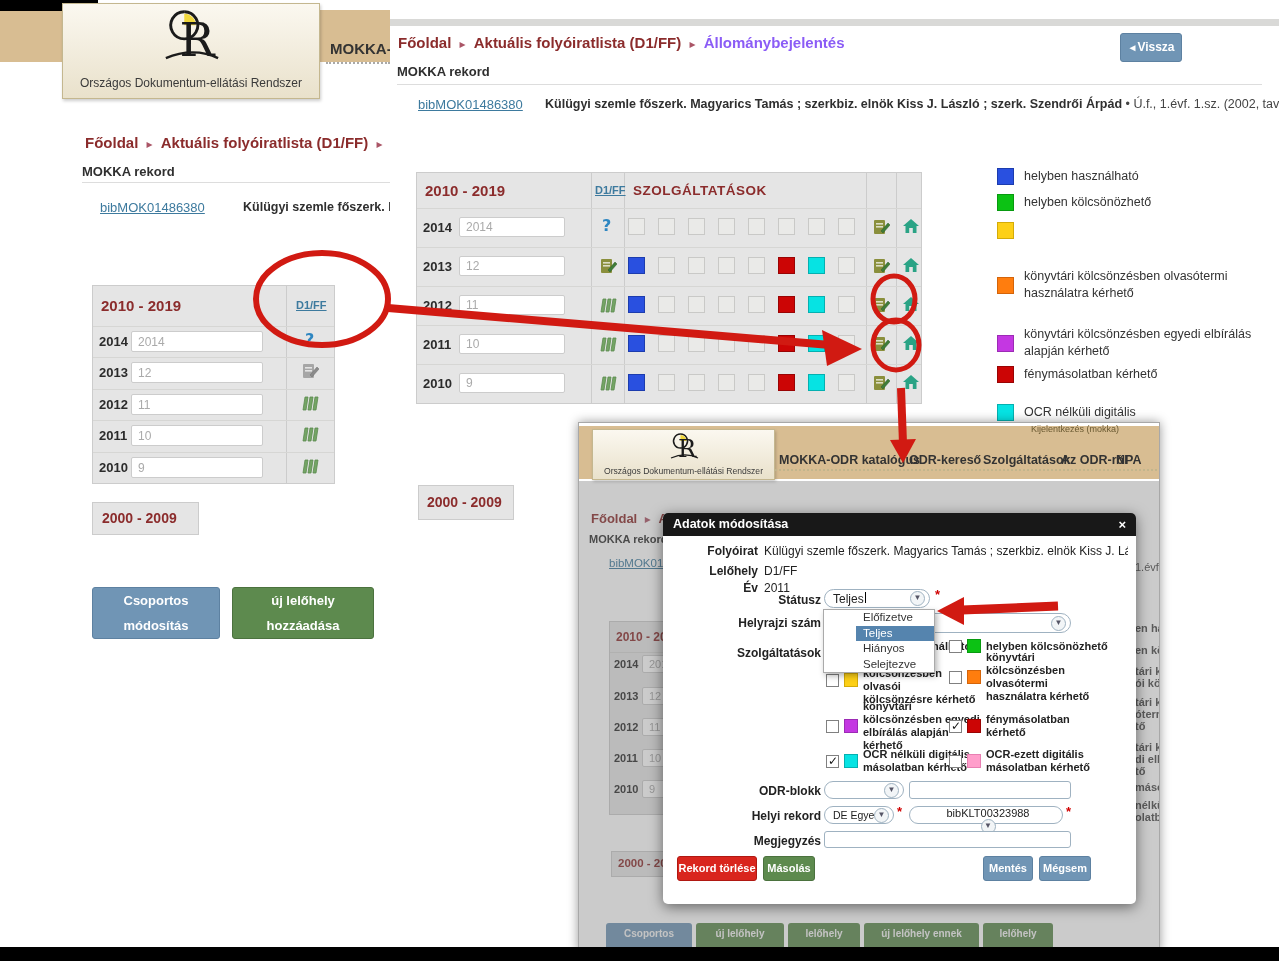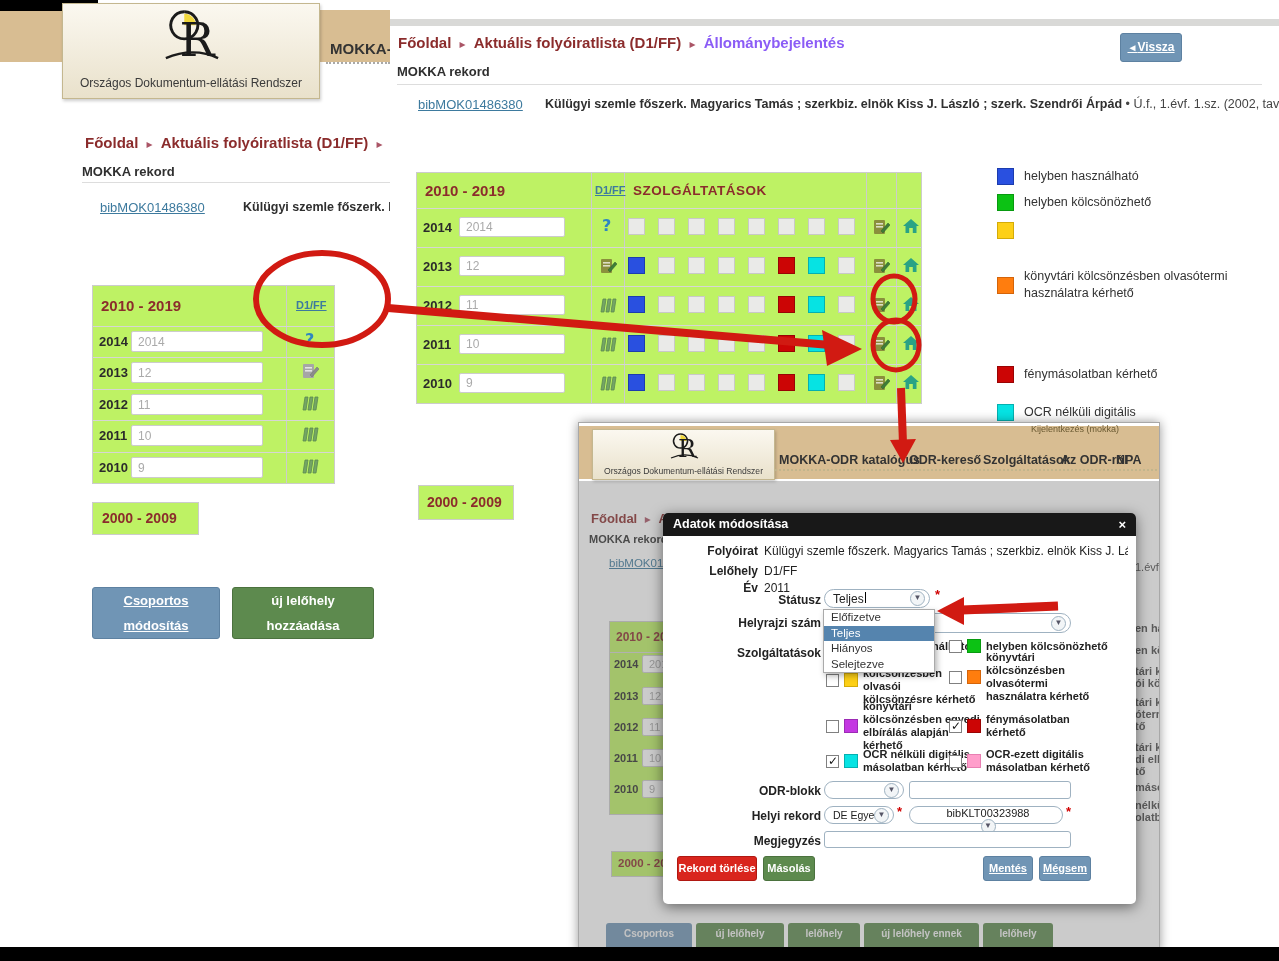--- a/index.html
+++ b/index.html
@@ -16,21 +16,21 @@
   
   .crumb a,.crumb .lnk{color:#8b2c2c;font-weight:bold;text-decoration:none;}
   .crumb .sep{color:#a56; padding:0 4px;font-size:12px;}
   .crumb .cur{color:#8b5cf6;font-weight:bold;}
   .seclabel{font-weight:bold;font-size:13px;color:#2f2f2f;}
   .hr{border-bottom:1px solid #ddd;}
   .biblink{color:#3d7a9e;text-decoration:underline;font-size:13px;}
   .desc{font-weight:bold;font-size:12.5px;color:#2f2f2f;}
   .desc .lt{font-weight:normal;color:#444;}
   
-  .htable{border:1px solid #ccc;background:#bef264;}
+  .htable{border:1px solid #ccc;background:#e5e5e5;}
   .htable .col-div{position:absolute;top:0;bottom:0;border-left:1px solid #ccc;}
   .htable .row-div{position:absolute;left:0;right:0;border-top:1px solid #d6d6d4;}
   .decade{color:#8b2c2c;font-weight:bold;font-size:15px;}
   .services-h{color:#8b2c2c;font-weight:bold;font-size:13.5px;letter-spacing:.5px;}
   .d1ff{color:#3d7a9e;font-weight:bold;font-size:11px;text-decoration:underline;}
   .yr{font-weight:bold;font-size:13px;color:#2b2b2b;}
   .yinp{border:1px solid #ccc;background:#fff;border-radius:2px;font-size:12px;color:#555;padding:2px 6px;box-sizing:border-box;}
   .yinp::placeholder{color:#aaa;}
   .q{color:#2e86c1;font-weight:bold;font-size:16px;font-family:"DejaVu Sans",sans-serif;}
   
@@ -42,38 +42,38 @@
   [data-color="cyan"]{background:#06e3e3;border-color:#05b0b0;}
   [data-color="green"]{background:#0cc214;border-color:#089a10;}
   [data-color="yellow"]{background:#fdd017;border-color:#d4ab08;}
   [data-color="orange"]{background:#ff7d0e;border-color:#d4640a;}
   [data-color="purple"]{background:#c437e2;border-color:#9c2bb5;}
   [data-color="pink"]{background:#ff9ecb;border-color:#e87fb2;}
   .legend-item{display:flex;align-items:center;gap:10px;}
   .legend-item .txt{font-size:12.5px;color:#333;line-height:17px;width:238px;}
   
   .btn{display:inline-block;text-align:center;color:#fff;font-weight:bold;border-radius:3px;box-sizing:border-box;}
-  .btn-blue{background:#7095b5;border:1px solid #5d81a1;text-decoration:underline;}
+  .btn-blue{background:#7095b5;border:1px solid #5d81a1;}
   .btn-green{background:#5d8a4e;border:1px solid #4b723e;}
   .btn-red{background:#d9251d;border:1px solid #b01812;}
   
   .dialog-win{background:#fff;border:1px solid #a8a8a8;box-shadow:0 0 10px rgba(0,0,0,.4);overflow:hidden;}
   .dnav{font-weight:bold;font-size:12.5px;color:#333;}
   .dotted{border-bottom:2px dotted #c2b58c;}
   .overlay{background:rgba(118,118,118,.38);}
   .modal{background:#fff;border-radius:5px;box-shadow:0 3px 14px rgba(0,0,0,.5);}
   .modal-h{background:#181818;color:#fff;border-radius:5px 5px 0 0;font-size:12.5px;font-weight:bold;}
   .mlabel{font-weight:bold;font-size:12px;color:#222;text-align:right;}
   .mval{font-size:12px;color:#222;}
   .combo{border:1px solid #9fb2c1;border-radius:10px;background:#fff;font-size:12px;color:#222;display:flex;align-items:center;padding:0 4px 0 8px;box-sizing:border-box;justify-content:space-between;}
   .dda{display:inline-block;width:13px;height:13px;border:1px solid #9fb2c1;border-radius:50%;background:#f2f5f7;color:#556;font-size:8px;line-height:12px;text-align:center;flex:none;}
   .caret{display:inline-block;width:1px;height:11px;background:#000;margin-left:1px;}
   .req{color:#d00000;font-weight:bold;font-size:13px;}
   .ddlist{background:#fff;border:1px solid #aaa;box-shadow:2px 3px 6px rgba(0,0,0,.3);}
-  .ddlist .opt{font-size:11.5px;color:#333;padding:1px 7px;height:13.5px;}
+  .ddlist .opt{font-size:11.5px;color:#333;padding:1px 7px;height:13.5px;margin-left:32px;}
   .ddlist .opt.sel{background:#5584ae;color:#fff;}
   .cbx{display:inline-block;width:13px;height:13px;border:1px solid #808080;background:#fff;box-sizing:border-box;position:relative;flex:none;}
   .cbx[data-checked="true"]::after{content:"✓";position:absolute;left:1px;top:-2px;font-size:12px;font-weight:bold;color:#111;}
   .mchk{display:flex;align-items:center;gap:5px;}
   .clines{font-size:11px;font-weight:bold;color:#222;line-height:13px;}
   .clines span{display:block;}
   .minput{border:1px solid #9fb2c1;border-radius:3px;background:#fff;box-sizing:border-box;}
   .fragment{font-size:11px;color:#4a4a4a;font-weight:bold;white-space:nowrap;}
   .dbtn{display:inline-block;text-align:center;color:#f2f2f2;font-weight:bold;border-radius:3px;font-size:10px;line-height:22px;box-sizing:border-box;}
 </style>
@@ -338,20 +338,24 @@
         <span class="sq" data-color="green"></span>
         <span class="txt">helyben kölcsönözhető</span>
       </div>
     <div class="ab legend-item" style="left:607px;top:204px;">
         <span class="sq" data-color="yellow"></span>
       </div>
     <div class="ab legend-item" style="left:607px;top:250px;">
         <span class="sq" data-color="orange"></span>
         <span class="txt">könyvtári kölcsönzésben olvasótermi használatra kérhető</span>
       </div>
+    <div class="ab legend-item" style="left:607px;top:308px;">
+        <span class="sq" data-color="purple"></span>
+        <span class="txt">könyvtári kölcsönzésben egyedi elbírálás alapján kérhető</span>
+      </div>
     <div class="ab legend-item" style="left:607px;top:348px;">
         <span class="sq" data-color="red"></span>
         <span class="txt">fénymásolatban kérhető</span>
       </div>
     <div class="ab legend-item" style="left:607px;top:386px;">
         <span class="sq" data-color="cyan"></span>
         <span class="txt">OCR nélküli digitális</span>
       </div>
 
     <div class="ab htable" style="left:28px;top:467px;width:94px;height:33px;">

